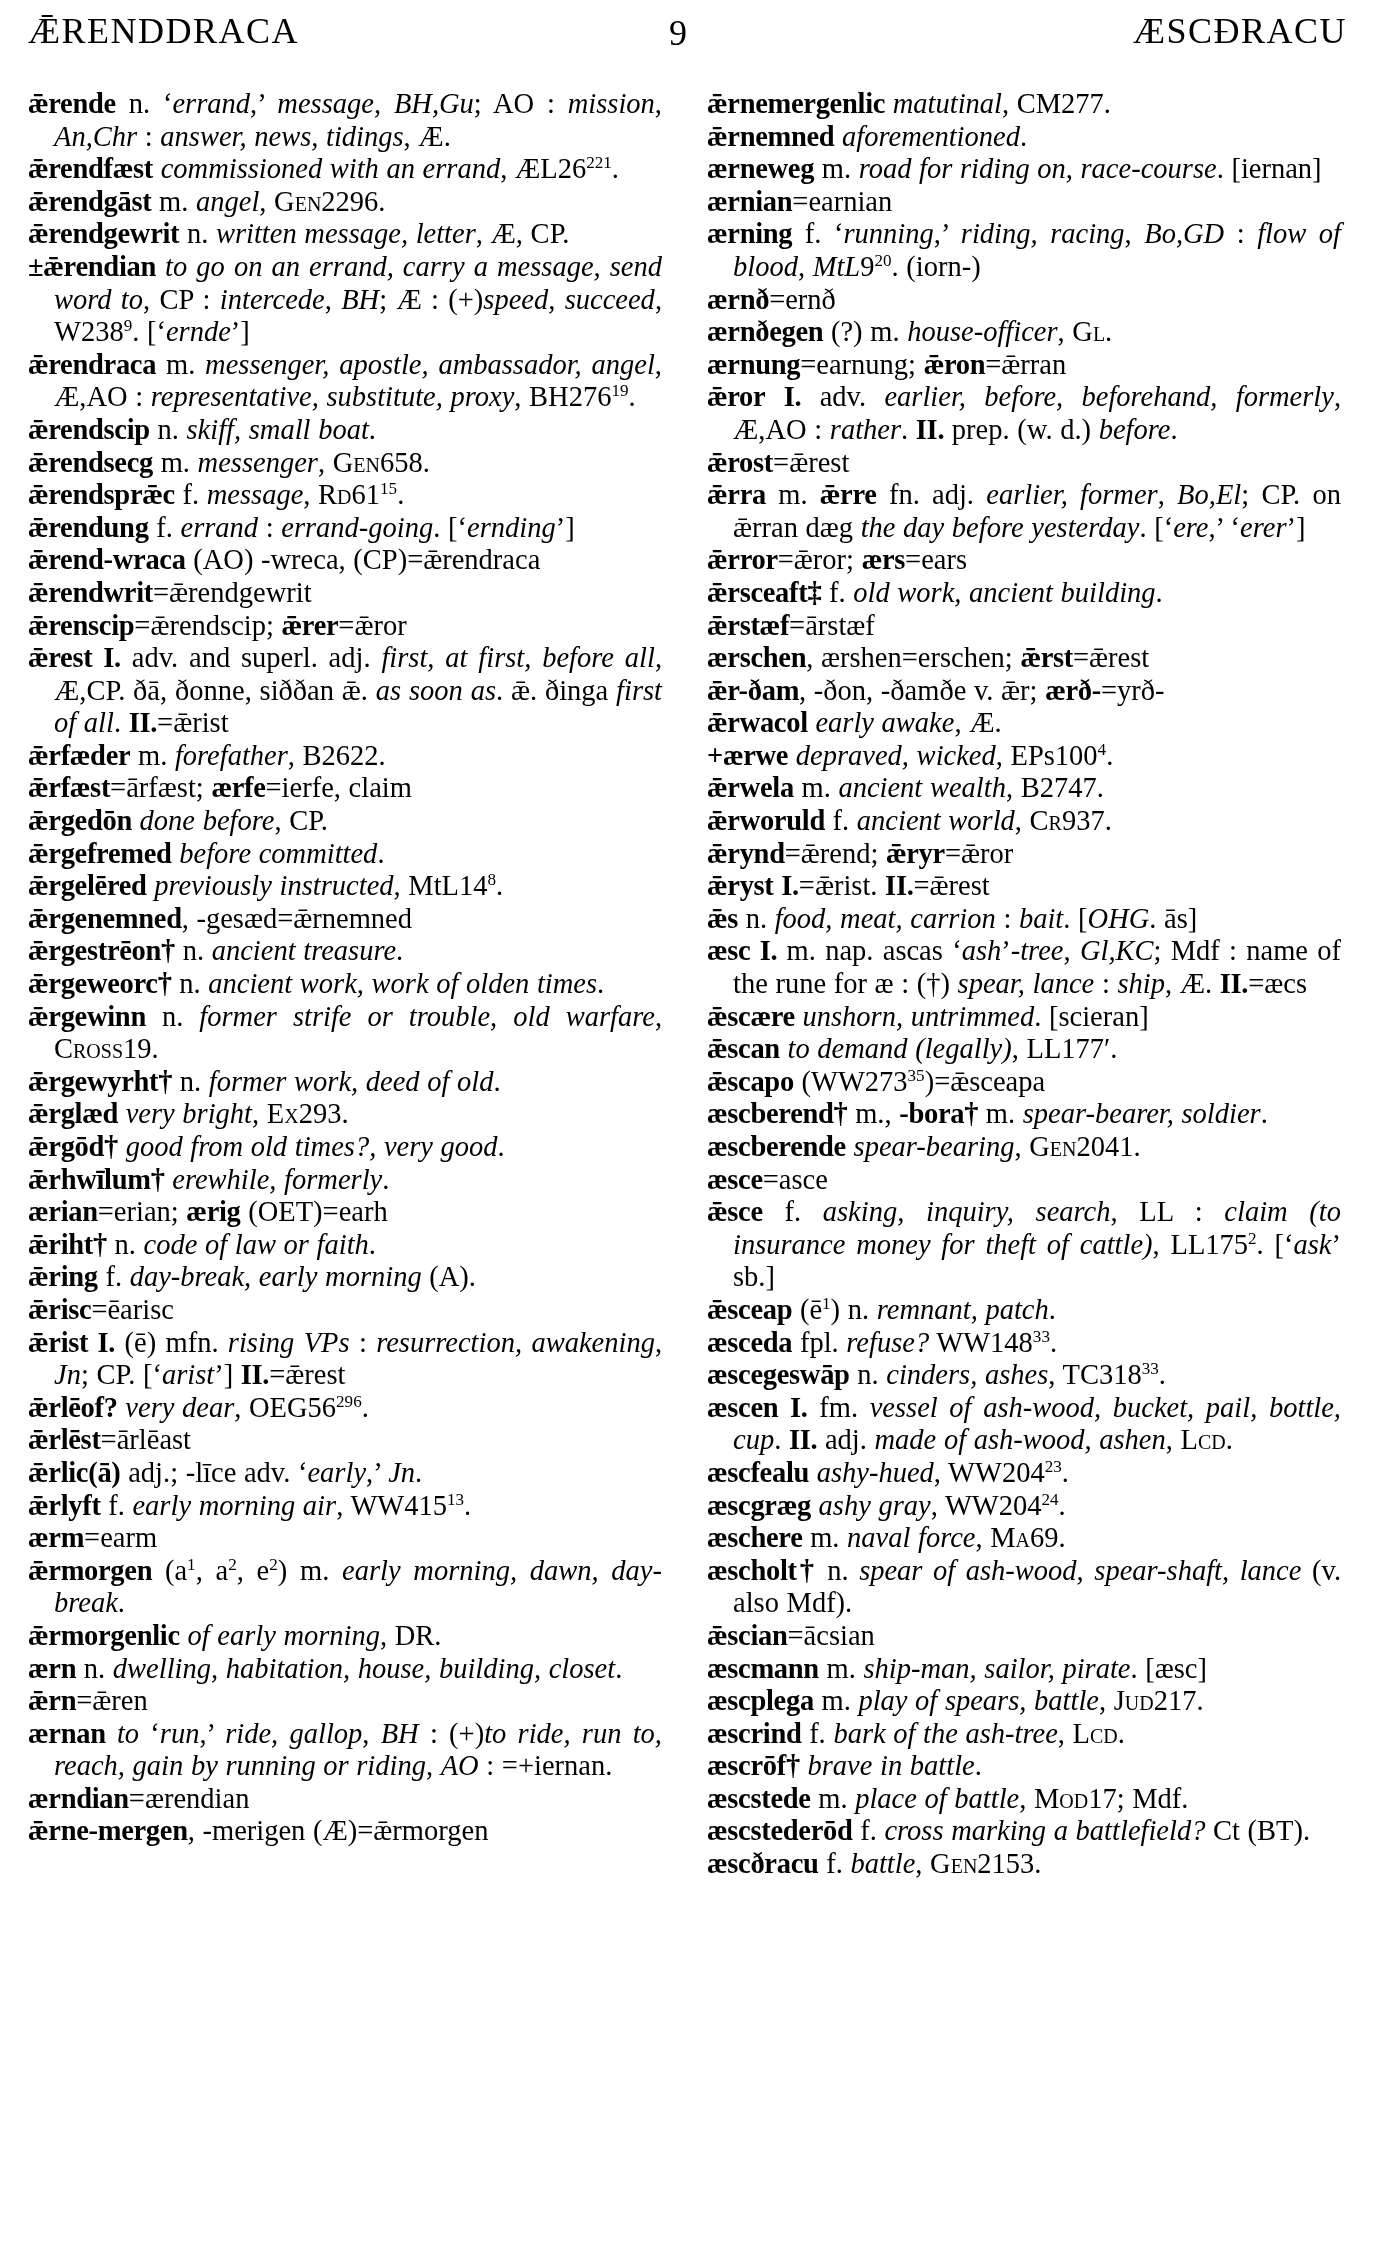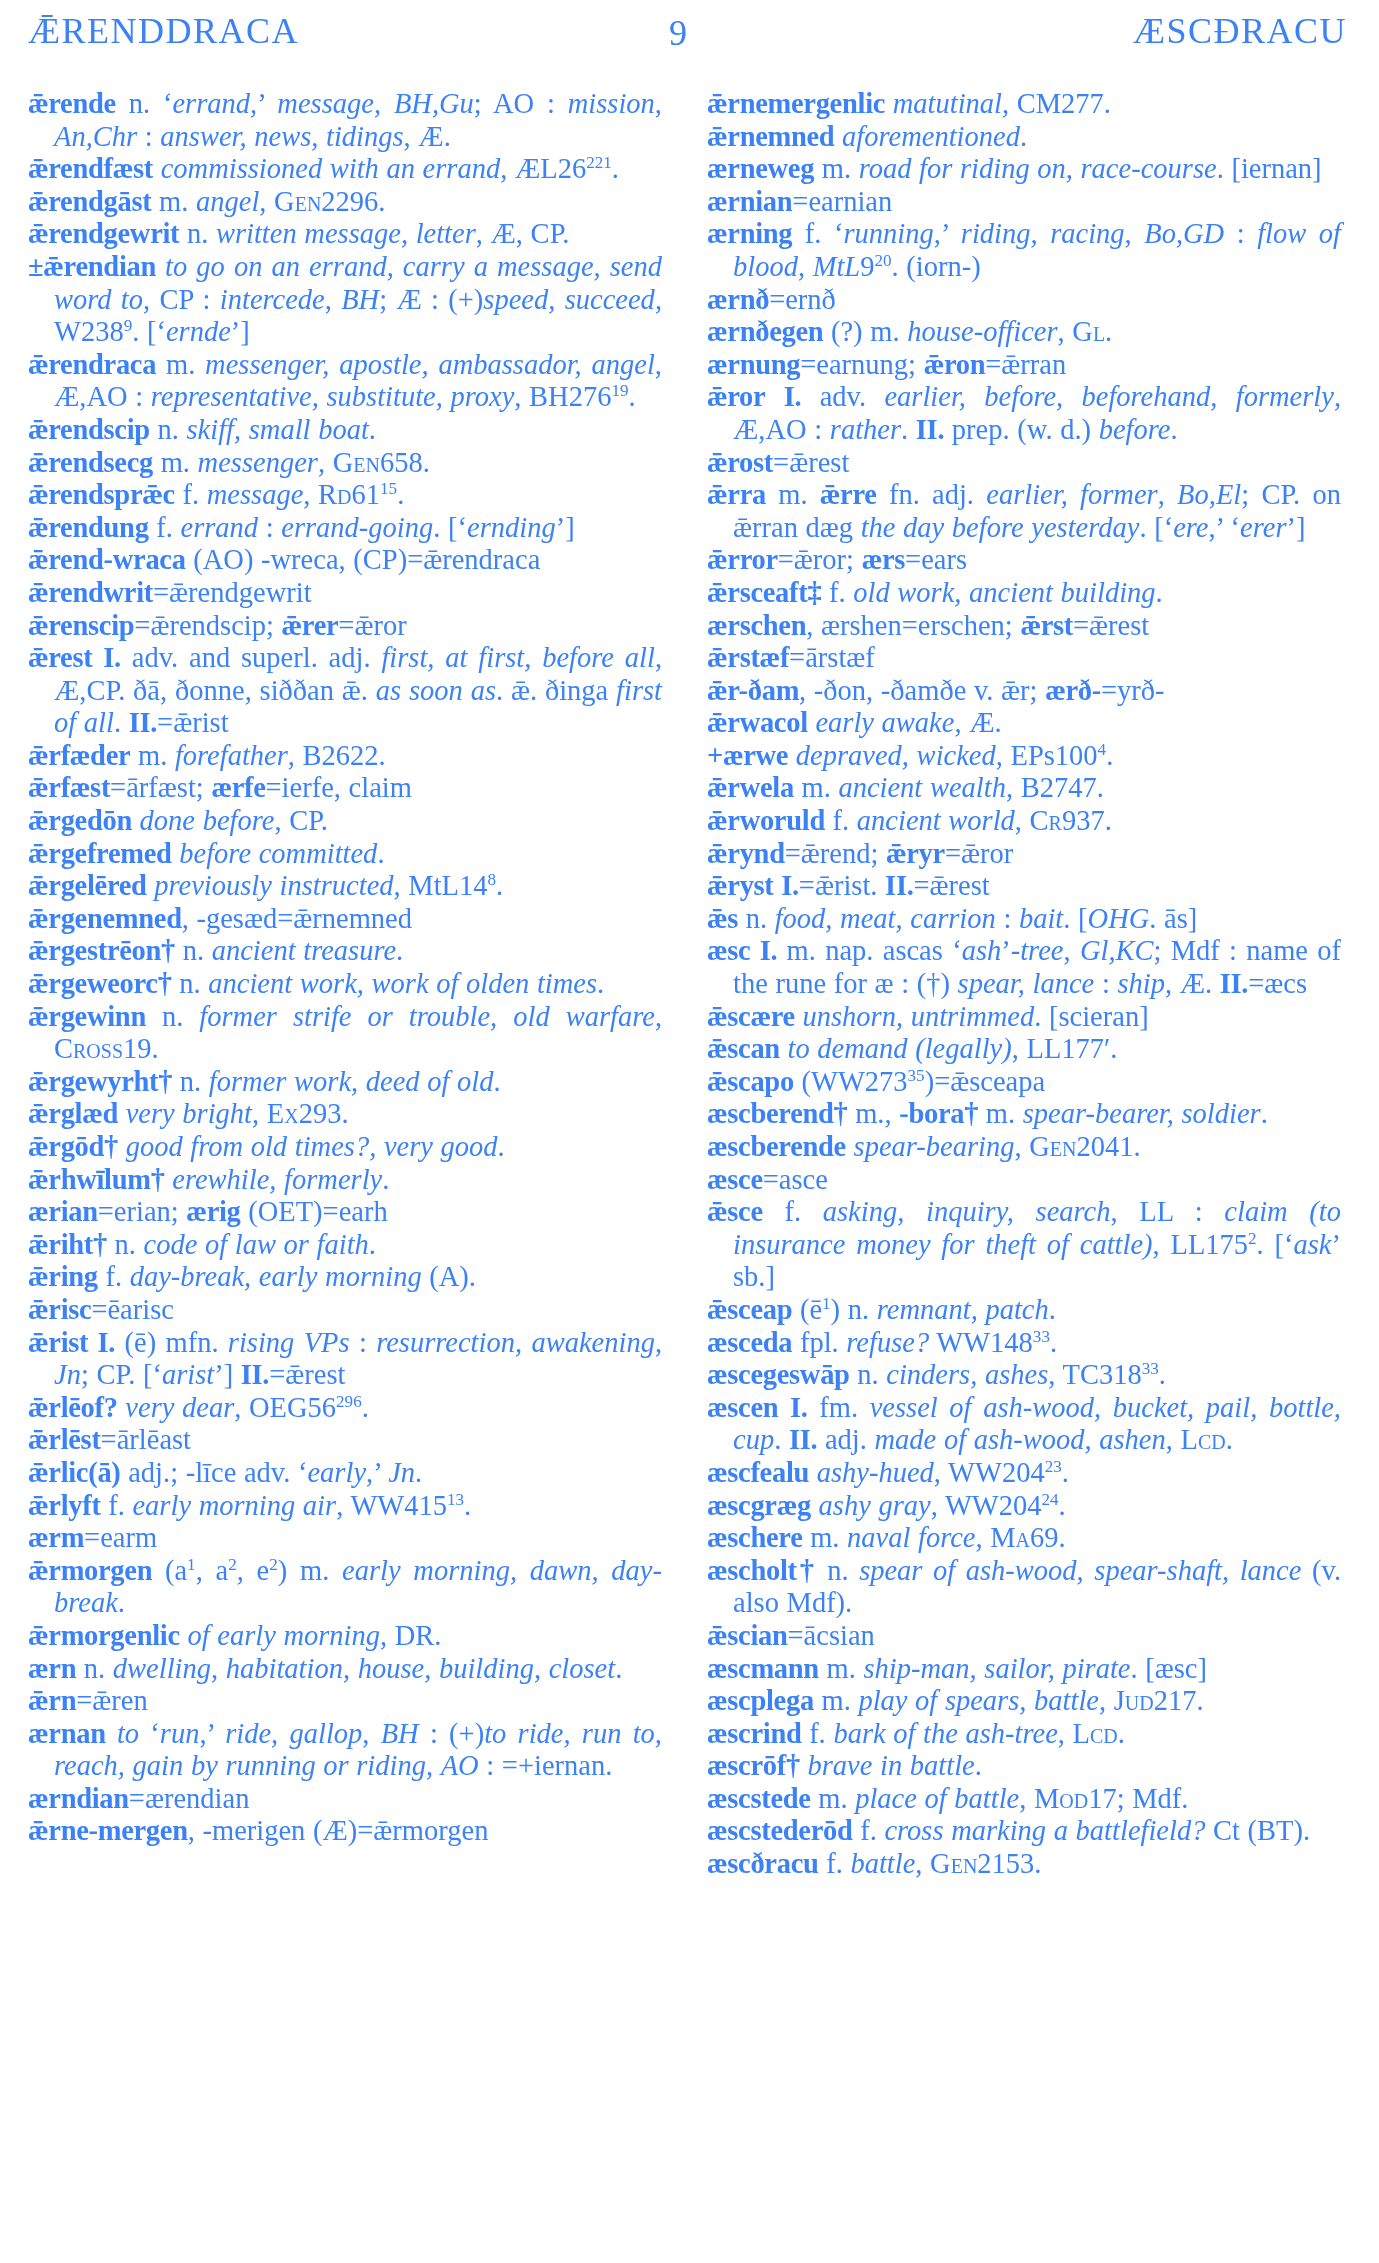--- a/index.html
+++ b/index.html
@@ -1,21 +1,21 @@
 <!DOCTYPE html>
 <html><head>
 <meta charset="utf-8">
 <style>
   html,body { margin:0; padding:0; background:#e8e8e8; }
   .page {
     position:relative;
     width:1379px; height:2263px;
     margin:0 auto;
     background:#ffffff;
-    color:#3b82f6;
+    color:#000000;
     font-family:"Liberation Serif","DejaVu Serif",serif;
     box-sizing:border-box;
     padding:10px 30px 12px 28px;
     overflow:hidden;
   }
   .hdr {
     position:relative;
     height:52px;
     font-size:36px;
     letter-spacing:1.5px;
@@ -104,22 +104,22 @@
         <p class="entry"><b>ærnian</b><span>=earnian</span></p>
         <p class="entry"><b>ærning</b><span> f. ‘</span><i>running</i><span>,’ </span><i>riding, racing</i><span>, </span><i>Bo,GD</i><span> : </span><i>flow of blood</i><span>, </span><i>MtL</i><span>9</span><sup>20</sup><span>.  (iorn-)</span></p>
         <p class="entry"><b>ærnð</b><span>=ernð</span></p>
         <p class="entry"><b>ærnðegen</b><span> (?) m. </span><i>house-officer</i><span>, </span><span class="sc">Gl</span><span>.</span></p>
         <p class="entry"><b>ærnung</b><span>=earnung; </span><b>ǣron</b><span>=ǣrran</span></p>
         <p class="entry"><b>ǣror</b><span> </span><b>I.</b><span> adv. </span><i>earlier, before, beforehand, formerly</i><span>, Æ,AO : </span><i>rather</i><span>.  </span><b>II.</b><span> prep. (w. d.) </span><i>before</i><span>.</span></p>
         <p class="entry"><b>ǣrost</b><span>=ǣrest</span></p>
         <p class="entry"><b>ǣrra</b><span> m. </span><b>ǣrre</b><span> fn. adj. </span><i>earlier, former</i><span>, </span><i>Bo,El</i><span>; CP.  on ǣrran dæg </span><i>the day before yesterday</i><span>.  [‘</span><i>ere</i><span>,’ ‘</span><i>erer</i><span>’]</span></p>
         <p class="entry"><b>ǣrror</b><span>=ǣror; </span><b>ærs</b><span>=ears</span></p>
         <p class="entry"><b>ǣrsceaft‡</b><span> f. </span><i>old work, ancient building</i><span>.</span></p>
+        <p class="entry"><b>ǣrstæf</b><span>=ārstæf</span></p>
         <p class="entry"><b>ærschen</b><span>, ærshen=erschen; </span><b>ǣrst</b><span>=ǣrest</span></p>
-        <p class="entry"><b>ǣrstæf</b><span>=ārstæf</span></p>
         <p class="entry"><b>ǣr-ðam</b><span>, -ðon, -ðamðe v. ǣr; </span><b>ærð-</b><span>=yrð-</span></p>
         <p class="entry"><b>ǣrwacol</b><span> </span><i>early awake</i><span>, Æ.</span></p>
         <p class="entry"><b>+ærwe</b><span> </span><i>depraved, wicked</i><span>, EPs100</span><sup>4</sup><span>.</span></p>
         <p class="entry"><b>ǣrwela</b><span> m. </span><i>ancient wealth</i><span>, B2747.</span></p>
         <p class="entry"><b>ǣrworuld</b><span> f. </span><i>ancient world</i><span>, </span><span class="sc">Cr</span><span>937.</span></p>
         <p class="entry"><b>ǣrynd</b><span>=ǣrend; </span><b>ǣryr</b><span>=ǣror</span></p>
         <p class="entry"><b>ǣryst</b><span> </span><b>I.</b><span>=ǣrist.  </span><b>II.</b><span>=ǣrest</span></p>
         <p class="entry"><b>ǣs</b><span> n. </span><i>food, meat, carrion</i><span> : </span><i>bait</i><span>.  [</span><i>OHG</i><span>. ās]</span></p>
         <p class="entry"><b>æsc</b><span> </span><b>I.</b><span> m. nap. ascas ‘</span><i>ash</i><span>’-</span><i>tree</i><span>, </span><i>Gl,KC</i><span>; Mdf : name of the rune for æ : (†) </span><i>spear, lance</i><span> : </span><i>ship</i><span>, Æ.  </span><b>II.</b><span>=æcs</span></p>
         <p class="entry"><b>ǣscære</b><span> </span><i>unshorn, untrimmed</i><span>.  [scieran]</span></p>

